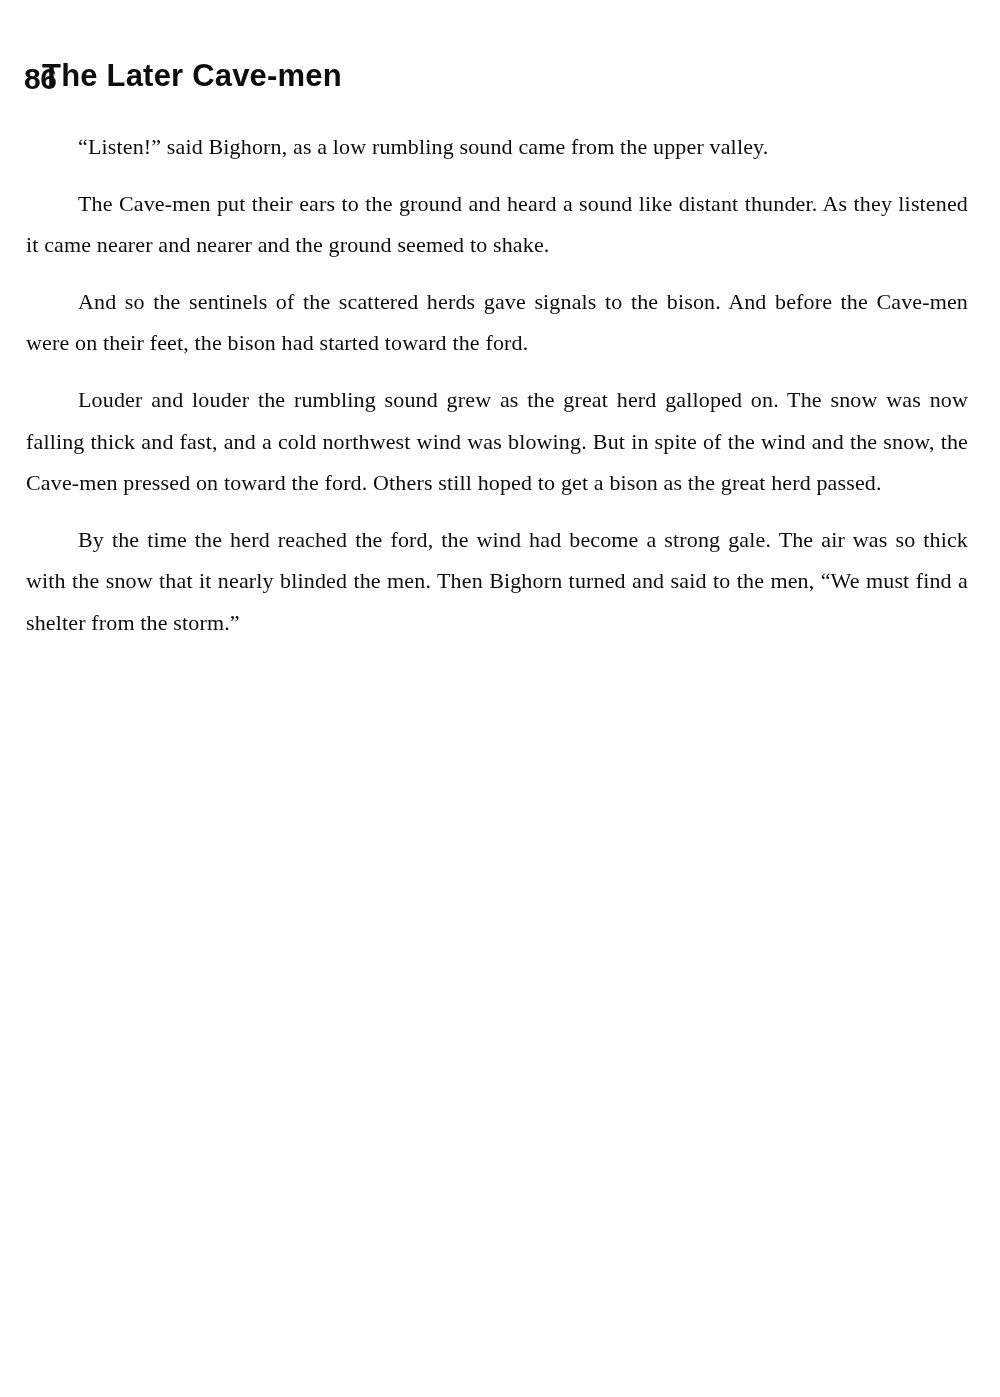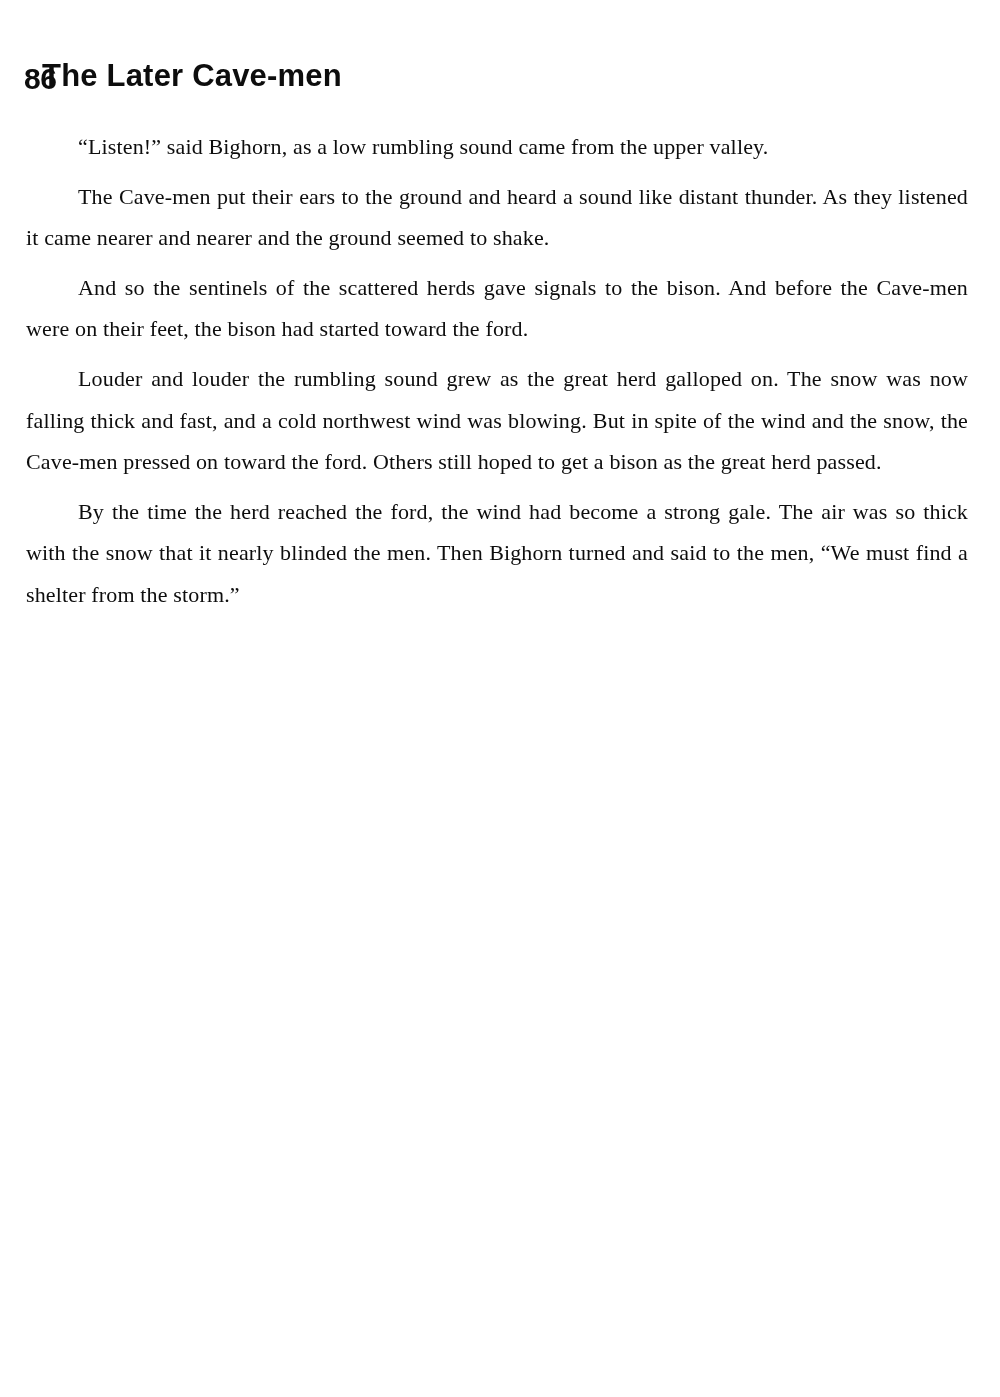--- a/index.html
+++ b/index.html
@@ -57,21 +57,21 @@
     margin: 0 0 0 0;
     font-size: 22px;
     line-height: 41.6px;
     text-align: justify;
     text-justify: inter-word;
     text-indent: 52px;
     hyphens: manual;
     letter-spacing: 0.15px;
   }
   .para + .para {
-    margin-top: 8px;
+    margin-top: 15px;
   }
   
   .body-text {
     -webkit-font-smoothing: none;
   }
 </style>
 </head>
 <body>
 
 <div class="page">

